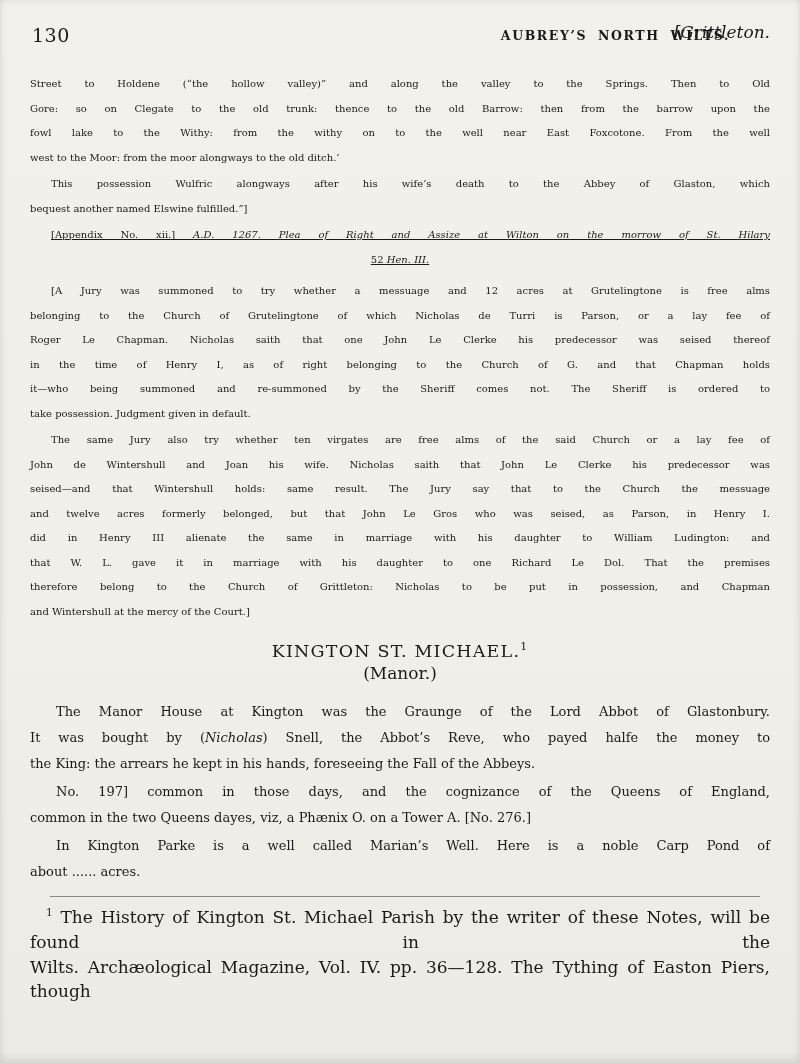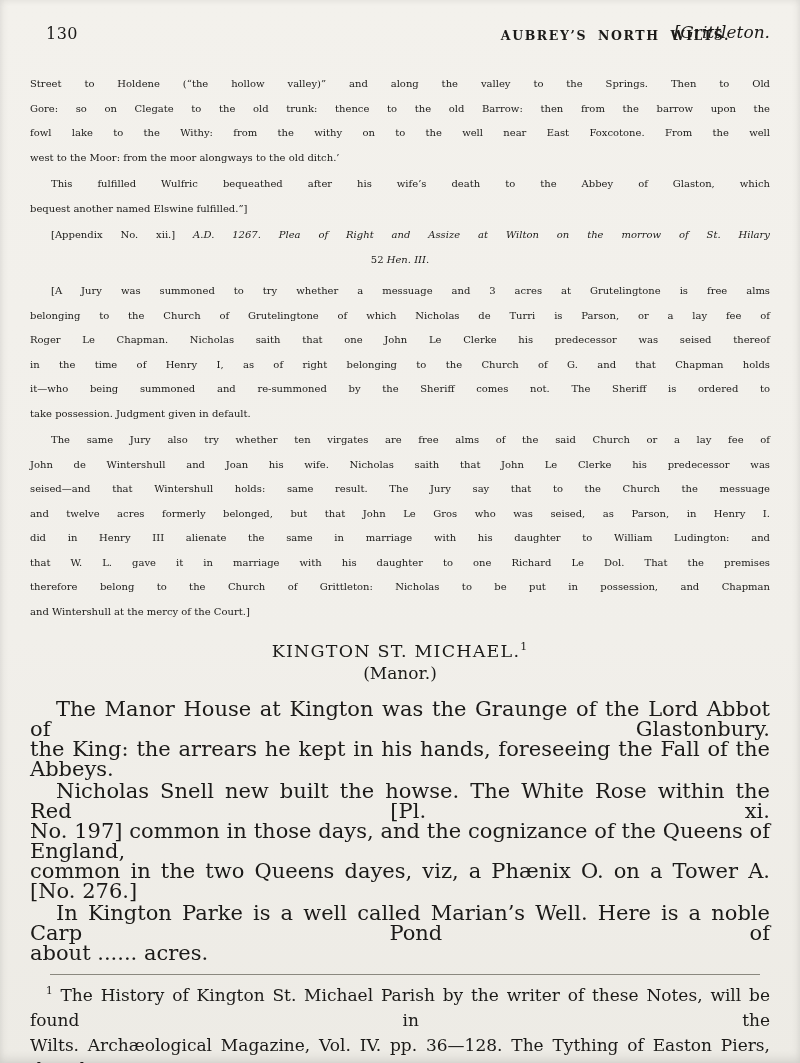--- a/index.html
+++ b/index.html
@@ -21,22 +21,22 @@
     box-shadow: inset 0 -4px 10px rgba(0,0,0,0.10), inset 0 2px 6px rgba(0,0,0,0.04);
   }
   
   .header {
     position: relative;
     height: 26px;
     margin-bottom: 24px;
   }
   .page-number {
     position: absolute;
-    left: 16px; top: 2px;
-    font-size: 16px;
+    left: 2px; top: 2px;
+    font-size: 19px;
     letter-spacing: 0.5px;
   }
   .running-title {
     position: absolute;
     left: 0; right: 40px; top: 6px;
     text-align: right;
     font-size: 12.5px;
     font-weight: 700;
     letter-spacing: 1.6px;
     word-spacing: 5px;
@@ -59,35 +59,36 @@
   .block.indent .line:first-child { text-indent: 21px; }
 
   .block.body {
     font-size: 10px;
     line-height: 24.5px;
     margin-bottom: 2px;
   }
   .block.appendix {
     margin-top: 0;
     margin-bottom: 7px;
+    text-decoration: underline;
   }
   .block.heading {
     font-size: 17.5px;
     line-height: 22px;
     letter-spacing: 1.2px;
     margin-top: 16px;
   }
   .block.subheading {
     font-size: 17px;
     line-height: 22px;
     margin-bottom: 15px;
   }
   .block.manor {
-    font-size: 21px;
-    line-height: 20px;
+    font-size: 13px;
+    line-height: 26px;
     margin-bottom: 2px;
   }
   .block.manor .line:first-child { text-indent: 26px; }
   .block.footnote {
     font-size: 17px;
     line-height: 24.8px;
   }
   .block.footnote .line:first-child { text-indent: 16px; }
 
   .it { font-style: italic; }
@@ -112,29 +113,29 @@
     <span class="side-note">[Grittleton.</span>
   </div>
   <div id="page-body">
       <div class="block body">
         <div class="line"><span>Street to Holdene (“the hollow valley)” and along the valley to the Springs. Then to Old</span></div>
         <div class="line"><span>Gore: so on Clegate to the old trunk: thence to the old Barrow: then from the barrow upon the</span></div>
         <div class="line"><span>fowl lake to the Withy: from the withy on to the well near East Foxcotone. From the well</span></div>
         <div class="line last"><span>west to the Moor: from the moor alongways to the old ditch.’</span></div>
       </div>
       <div class="block body indent">
-        <div class="line"><span>This fulfilled Wulfric bequeathed after his wife’s death to the Abbey of Glaston, which</span></div>
+        <div class="line"><span>This possession Wulfric alongways after his wife’s death to the Abbey of Glaston, which</span></div>
         <div class="line last"><span>bequest another named Elswine fulfilled.”]</span></div>
       </div>
       <div class="block body appendix indent">
         <div class="line"><span>[Appendix No. xii.] </span><span class="it">A.D. 1267. Plea of Right and Assize at Wilton on the morrow of St. Hilary</span></div>
         <div class="line center"><span>52 </span><span class="it">Hen. III.</span></div>
       </div>
       <div class="block body indent">
-        <div class="line"><span>[A Jury was summoned to try whether a messuage and 3 acres at Grutelingtone is free alms</span></div>
+        <div class="line"><span>[A Jury was summoned to try whether a messuage and 12 acres at Grutelingtone is free alms</span></div>
         <div class="line"><span>belonging to the Church of Grutelingtone of which Nicholas de Turri is Parson, or a lay fee of</span></div>
         <div class="line"><span>Roger Le Chapman. Nicholas saith that one John Le Clerke his predecessor was seised thereof</span></div>
         <div class="line"><span>in the time of Henry I, as of right belonging to the Church of G. and that Chapman holds</span></div>
         <div class="line"><span>it—who being summoned and re-summoned by the Sheriff comes not. The Sheriff is ordered to</span></div>
         <div class="line last"><span>take possession. Judgment given in default.</span></div>
       </div>
       <div class="block body indent">
         <div class="line"><span>The same Jury also try whether ten virgates are free alms of the said Church or a lay fee of</span></div>
         <div class="line"><span>John de Wintershull and Joan his wife. Nicholas saith that John Le Clerke his predecessor was</span></div>
         <div class="line"><span>seised—and that Wintershull holds: same result. The Jury say that to the Church the messuage</span></div>
@@ -145,24 +146,24 @@
         <div class="line last"><span>and Wintershull at the mercy of the Court.]</span></div>
       </div>
       <div class="block heading">
         <div class="line center"><span>KINGTON ST. MICHAEL.</span><sup>1</sup></div>
       </div>
       <div class="block subheading">
         <div class="line center"><span>(Manor.)</span></div>
       </div>
       <div class="block manor indent">
         <div class="line"><span>The Manor House at Kington was the Graunge of the Lord Abbot of Glastonbury.</span></div>
+        <div class="line"><span>It was bought by (</span><span class="it">Nicholas</span><span>) Snell, the Abbot’s Reve, who payed halfe the money to</span></div>
         <div class="line last"><span>the King: the arrears he kept in his hands, foreseeing the Fall of the Abbeys.</span></div>
       </div>
       <div class="block manor indent">
-        <div class="line"><span>Nicholas Snell new built the howse. The White Rose within the Red [Pl. xi.</span></div>
         <div class="line"><span>No. 197] common in those days, and the cognizance of the Queens of England,</span></div>
         <div class="line last"><span>common in the two Queens dayes, viz, a Phænix O. on a Tower A. [No. 276.]</span></div>
       </div>
       <div class="block manor indent">
         <div class="line"><span>In Kington Parke is a well called Marian’s Well. Here is a noble Carp Pond of</span></div>
         <div class="line last"><span>about ...... acres.</span></div>
       </div>
       <div class="rule"></div>
       <div class="block footnote indent">
         <div class="line"><sup>1</sup><span> The History of Kington St. Michael Parish by the writer of these Notes, will be found in the</span></div>

